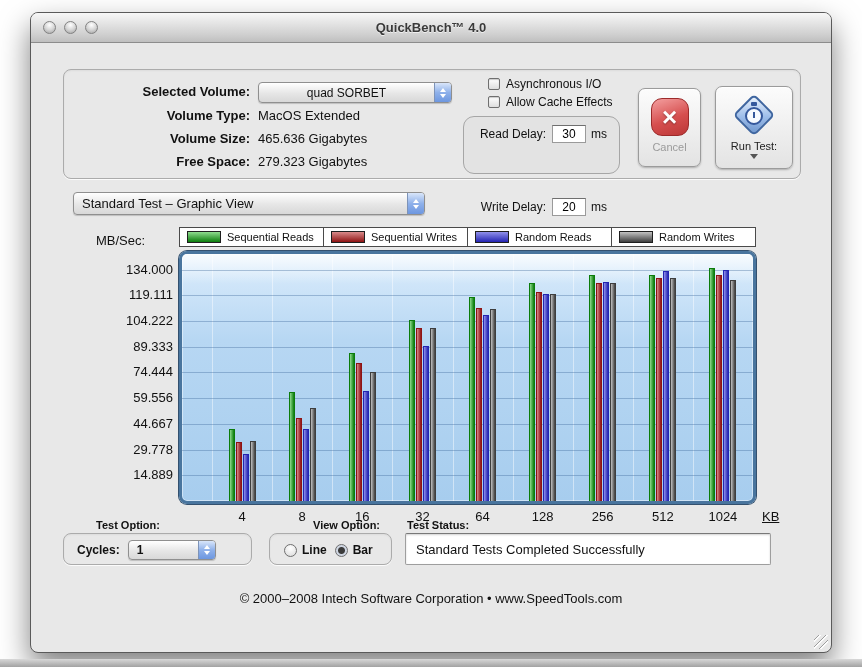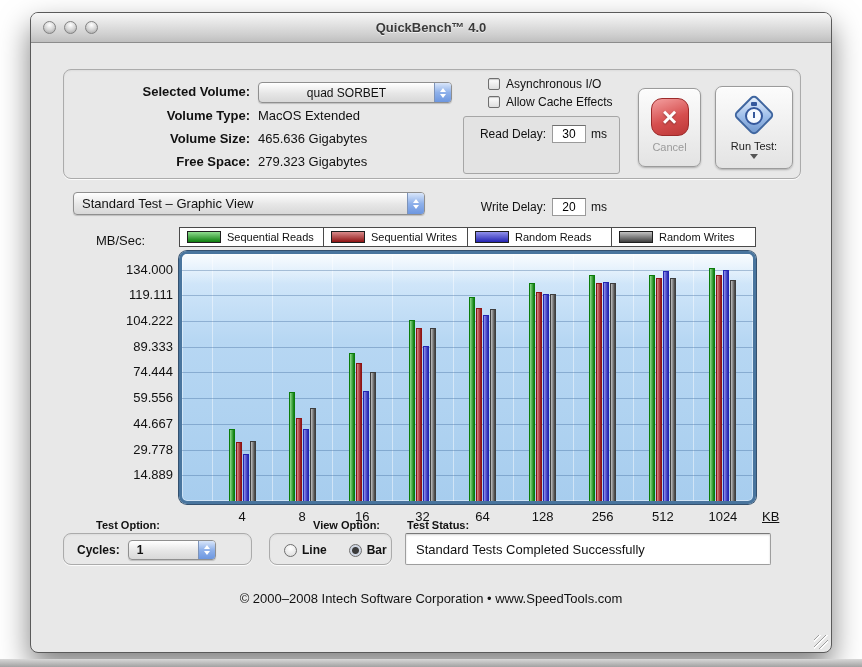--- a/index.html
+++ b/index.html
@@ -49,21 +49,21 @@
   .tri-up { width:0; height:0; border-left:3px solid transparent; border-right:3px solid transparent;
     border-bottom:4px solid #fff; }
   .tri-down { width:0; height:0; border-left:3px solid transparent; border-right:3px solid transparent;
     border-top:4px solid #fff; }
 
   .check-row { position:absolute; display:flex; align-items:center; gap:6px; font-size:12px; }
   .checkbox { width:12px; height:12px; border:1px solid #6f6f6f; border-radius:2px;
     background:linear-gradient(#ffffff,#dedede); box-shadow:inset 0 1px 1px rgba(0,0,0,.2); }
 
   #delay-box { position:absolute; left:399px; top:46px; width:157px; height:58px;
-    border:1px solid #a6a6a6; border-radius:3px; background:rgba(0,0,0,.02); }
+    border:1px solid #a6a6a6; border-radius:11px; background:rgba(0,0,0,.02); }
   .delay-row { position:absolute; left:0; display:flex; align-items:center; font-size:12px; }
   .delay-lbl { width:82px; text-align:right; }
   .delay-input { width:34px; height:18px; margin:0 5px 0 6px; border:1px solid #9a9a9a;
     border-top-color:#6f6f6f; background:#fff; font-family:"Liberation Sans",sans-serif;
     font-size:12px; text-align:center; }
 
   .big-btn { position:absolute; background:linear-gradient(#fcfcfc,#e3e3e3);
     border:1px solid #9b9b9b; border-radius:7px;
     box-shadow:0 1px 2px rgba(0,0,0,.25), inset 0 1px 0 #fff;
     display:flex; flex-direction:column; align-items:center; }
@@ -123,21 +123,21 @@
   .cycles-row { position:absolute; left:13px; top:6px; display:flex; align-items:center;
     font-size:12px; font-weight:bold; }
   #cycles-popup { position:relative; width:88px; height:20px; margin-left:8px; }
 
   #view-option-box { left:238px; top:520px; width:123px; height:32px; }
   .radio-row { position:absolute; left:14px; top:9px; display:flex; align-items:center;
     gap:5px; font-size:12px; font-weight:bold; }
   .radio { width:13px; height:13px; border-radius:50%; border:1px solid #6f6f6f;
     background:radial-gradient(circle at 50% 30%, #ffffff, #d9d9d9); }
   .radio.selected { background:radial-gradient(circle, #3b3b3b 0 3px, #cfd6e2 4px); }
-  .radio-group { display:flex; gap:22px; }
+  .radio-group { display:flex; gap:8px; }
   .radio-opt { display:flex; align-items:center; gap:5px; }
 
   #status-field { position:absolute; left:374px; top:520px; width:366px; height:32px;
     background:#fff; border:1px solid #9e9e9e; border-top-color:#787878; border-radius:2px;
     box-shadow:inset 0 1px 2px rgba(0,0,0,.18); display:flex; align-items:center;
     padding-left:10px; font-size:13px; }
 
   #footer { position:absolute; left:0; right:0; top:578px; text-align:center; font-size:13px; }
 
   #resize-grip { position:absolute; right:3px; bottom:3px; width:14px; height:14px;

